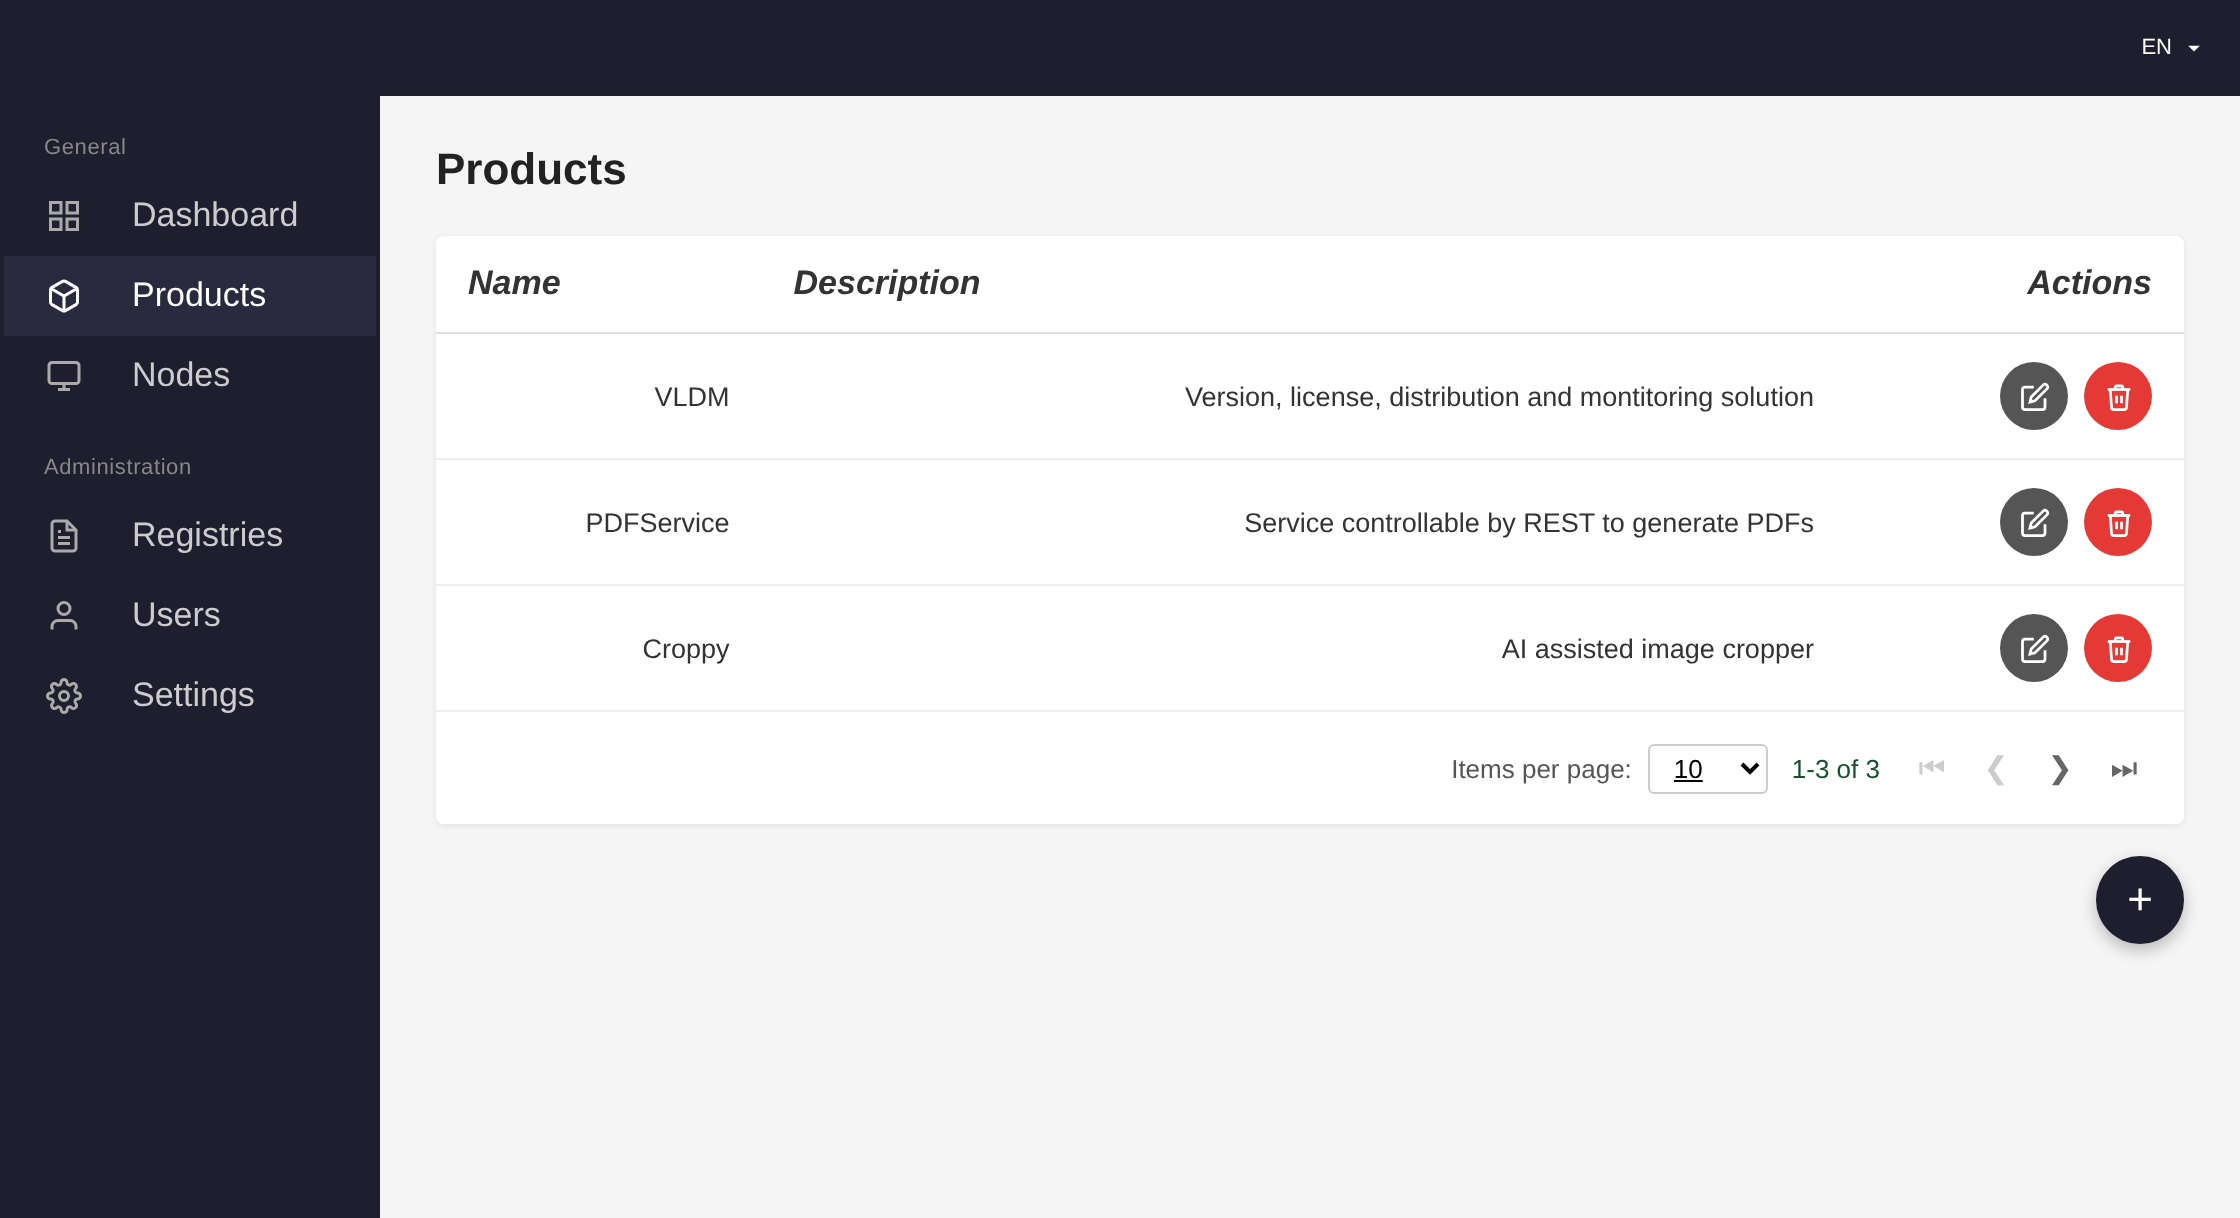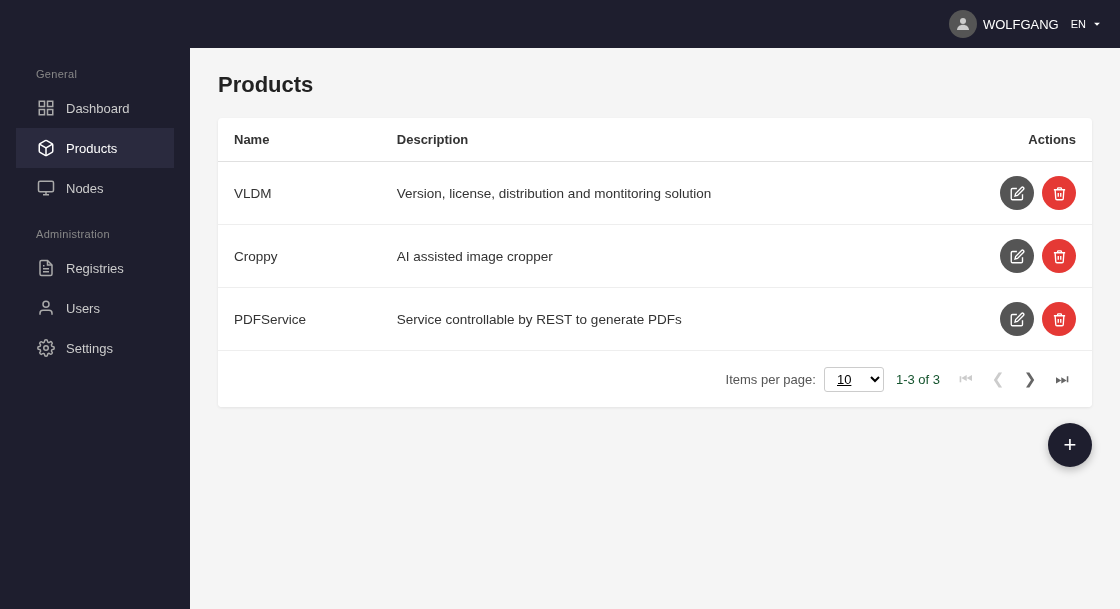--- a/index.html
+++ b/index.html
@@ -46,38 +46,38 @@
       overflow: hidden;
     }
 
     
     .sidebar {
       width: 190px;
       background: #1e1e2e;
       color: #ccc;
       display: flex;
       flex-direction: column;
-      padding: 16px 16px;
+      padding: 16px 2px;
       flex-shrink: 0;
     }
     .sidebar-section-label {
       font-size: 11px;
       color: #888;
       padding: 4px 20px 8px;
       text-transform: none;
       letter-spacing: 0.3px;
     }
     .sidebar-item {
       display: flex;
       align-items: center;
-      gap: 10px;
+      gap: 24px;
       padding: 10px 20px;
       cursor: pointer;
       color: #ccc;
-      font-size: 13px;
+      font-size: 17px;
       transition: background 0.15s;
     }
     .sidebar-item.active {
       background: #2a2a3e;
       color: #fff;
     }
     .sidebar-icon {
       width: 20px; height: 20px;
       display: flex; align-items: center; justify-content: center;
       flex-shrink: 0;
@@ -111,25 +111,27 @@
       font-size: 13.5px;
     }
     thead tr {
       border-bottom: 1px solid #e0e0e0;
     }
     thead th {
       padding: 14px 16px;
       text-align: left;
       font-weight: 600;
       color: #333;
-      font-size: 13px;
+      font-size: 17px;
+      font-style: italic;
     }
     thead th:last-child { text-align: right; }
     tbody tr {
       border-bottom: 1px solid #eee;
+      text-align: right;
     }
     tbody tr:last-child { border-bottom: none; }
     tbody td {
       padding: 14px 16px;
       color: #333;
       font-size: 13.5px;
     }
     .actions-cell {
       display: flex;
       justify-content: flex-end;
@@ -213,29 +215,20 @@
       cursor: pointer;
       display: flex; align-items: center; justify-content: center;
       font-size: 22px;
       box-shadow: 0 3px 8px rgba(0,0,0,0.25);
     }
   </style>
 </head>
 <body>
 
 <div class="topbar">
-  <div class="topbar-user">
-    <div class="topbar-avatar">
-      <svg width="18" height="18" viewBox="0 0 24 24" fill="#ccc">
-          <circle cx="12" cy="8" r="4"></circle>
-          <path d="M4 20c0-4 3.6-7 8-7s8 3 8 7"></path>
-        </svg>
-    </div>
-    <span>WOLFGANG</span>
-  </div>
   <div class="topbar-lang">
     <span>EN</span>
     <svg width="14" height="14" viewBox="0 0 24 24" fill="#fff">
         <path d="M7 10l5 5 5-5z"></path>
       </svg>
   </div>
 </div>
 
 <div class="layout">
 
@@ -345,22 +338,22 @@
                       <path d="M19 6l-1 14a2 2 0 0 1-2 2H8a2 2 0 0 1-2-2L5 6"></path>
                       <path d="M10 11v6"></path>
                       <path d="M14 11v6"></path>
                       <path d="M9 6V4a1 1 0 0 1 1-1h4a1 1 0 0 1 1 1v2"></path>
                     </svg>
           </button>
         </div>
       </td>
     </tr>
             <tr>
-      <td>Croppy</td>
-      <td>AI assisted image cropper</td>
+      <td>PDFService</td>
+      <td>Service controllable by REST to generate PDFs</td>
       <td>
         <div class="actions-cell">
           <button class="btn-icon btn-edit" title="Edit">
             <svg width="15" height="15" viewBox="0 0 24 24" fill="none" stroke="#fff" stroke-width="2.2">
                       <path d="M11 4H4a2 2 0 0 0-2 2v14a2 2 0 0 0 2 2h14a2 2 0 0 0 2-2v-7"></path>
                       <path d="M18.5 2.5a2.121 2.121 0 0 1 3 3L12 15l-4 1 1-4 9.5-9.5z"></path>
                     </svg>
           </button>
           <button class="btn-icon btn-delete" title="Delete">
             <svg width="15" height="15" viewBox="0 0 24 24" fill="none" stroke="#fff" stroke-width="2.2">
@@ -368,22 +361,22 @@
                       <path d="M19 6l-1 14a2 2 0 0 1-2 2H8a2 2 0 0 1-2-2L5 6"></path>
                       <path d="M10 11v6"></path>
                       <path d="M14 11v6"></path>
                       <path d="M9 6V4a1 1 0 0 1 1-1h4a1 1 0 0 1 1 1v2"></path>
                     </svg>
           </button>
         </div>
       </td>
     </tr>
             <tr>
-      <td>PDFService</td>
-      <td>Service controllable by REST to generate PDFs</td>
+      <td>Croppy</td>
+      <td>AI assisted image cropper</td>
       <td>
         <div class="actions-cell">
           <button class="btn-icon btn-edit" title="Edit">
             <svg width="15" height="15" viewBox="0 0 24 24" fill="none" stroke="#fff" stroke-width="2.2">
                       <path d="M11 4H4a2 2 0 0 0-2 2v14a2 2 0 0 0 2 2h14a2 2 0 0 0 2-2v-7"></path>
                       <path d="M18.5 2.5a2.121 2.121 0 0 1 3 3L12 15l-4 1 1-4 9.5-9.5z"></path>
                     </svg>
           </button>
           <button class="btn-icon btn-delete" title="Delete">
             <svg width="15" height="15" viewBox="0 0 24 24" fill="none" stroke="#fff" stroke-width="2.2">

